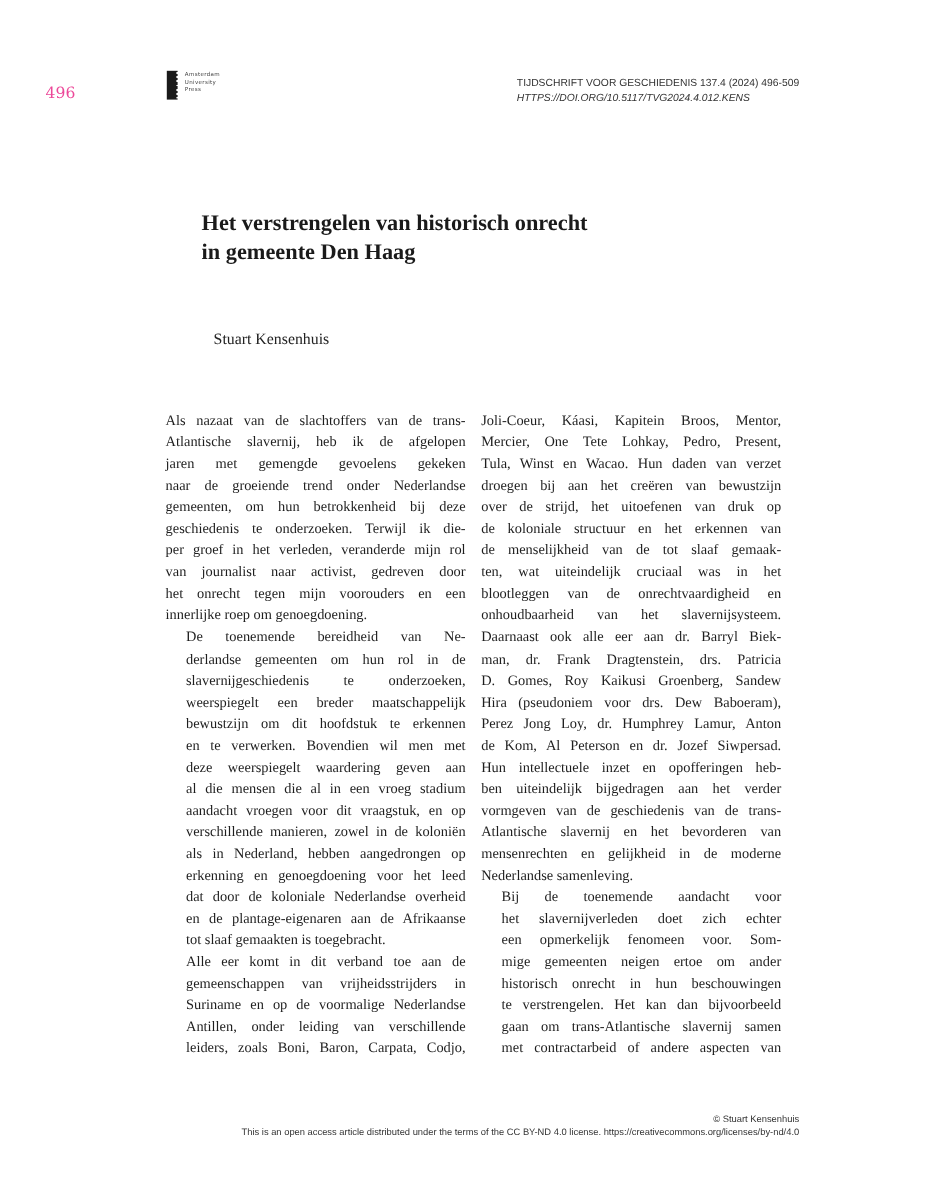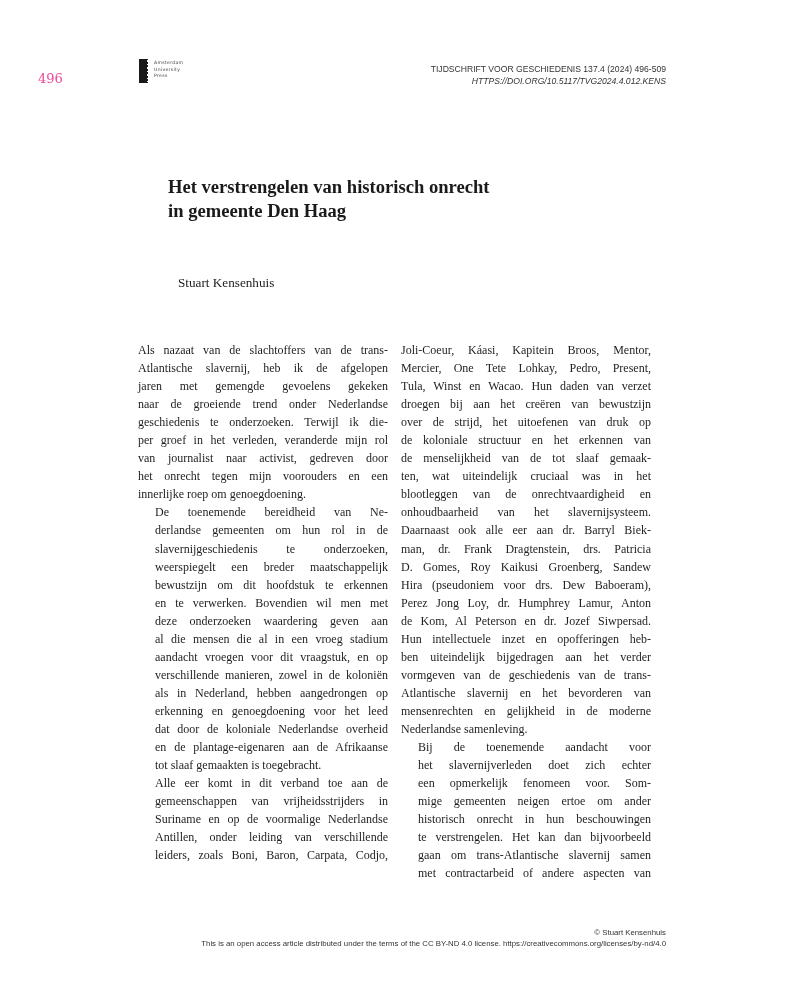--- a/index.html
+++ b/index.html
@@ -3,21 +3,21 @@
   <meta charset="utf-8">
   <style>
     html, body { margin: 0; padding: 0; background: #ffffff; }
     body { width: 793px; height: 982px; position: relative; overflow: hidden; color: #1e1e1e; }
     .page-number { position: absolute; left: 38px; top: 71px; font-family: "DejaVu Serif", serif; font-size: 13px; color: #ec4899; }
     .logo { position: absolute; left: 139px; top: 59px; display: flex; align-items: flex-start; }
     .logo-mark { width: 9px; height: 24px; background: #1a1a1a; position: relative; }
     .logo-mark::after { content: ""; position: absolute; right: -2px; top: 1px; width: 3px; height: 22px;
       background: repeating-linear-gradient(to bottom, #fff 0 1.5px, transparent 1.5px 3.5px); }
     .logo-text { margin-left: 6px; font-family: "DejaVu Sans", sans-serif; font-size: 4.6px; line-height: 6.5px; color: #444; letter-spacing: 0.3px; margin-top: 1px; }
-    .journal { position: absolute; right: 127px; top: 64px; text-align: right; font-family: "Liberation Sans", sans-serif; font-size: 8.6px; line-height: 11.5px; color: #333; }
+    .journal { position: absolute; right: 127px; top: 64px; text-align: left; font-family: "Liberation Sans", sans-serif; font-size: 8.6px; line-height: 11.5px; color: #333; }
     .journal .doi { font-style: italic; }
     .title-block { position: absolute; left: 168px; top: 175px; width: 370px; }
     .title { font-family: "Liberation Serif", serif; font-weight: bold; font-size: 18.6px; line-height: 24px; color: #1a1a1a; margin: 0; }
     .subtitle { font-family: "Liberation Serif", serif; font-style: italic; font-size: 12.6px; line-height: 17px; color: #222; margin: 0; }
     .author { position: absolute; left: 178px; top: 275px; font-family: "Liberation Serif", serif; font-size: 13.2px; color: #222; }
     .col { position: absolute; top: 341px; width: 250px; font-family: "Liberation Serif", serif; font-size: 12px; line-height: 18.05px; color: #1e1e1e; text-align: justify; hyphens: manual; }
     .col-left { left: 138px; }
     .col-right { left: 401px; }
     .col p { margin: 0; }
     .col p.indent { text-indent: 17px; }
@@ -52,34 +52,35 @@
 </div>
 
 <div class="author">Stuart Kensenhuis</div>
 
 <div class="col col-left">
     <p>
       <span class="ln">Als nazaat van de slachtoffers van de trans-</span>
       <span class="ln">Atlantische slavernij, heb ik de afgelopen</span>
       <span class="ln">jaren met gemengde gevoelens gekeken</span>
       <span class="ln">naar de groeiende trend onder Nederlandse</span>
+      <span class="ln">gemeenten, om hun betrokkenheid bij deze</span>
       <span class="ln">geschiedenis te onderzoeken. Terwijl ik die-</span>
       <span class="ln">per groef in het verleden, veranderde mijn rol</span>
       <span class="ln">van journalist naar activist, gedreven door</span>
       <span class="ln">het onrecht tegen mijn voorouders en een</span>
       <span class="ln last">innerlijke roep om genoegdoening.</span>
     </p>
     <p class="indent">
       <span class="ln">De toenemende bereidheid van Ne-</span>
       <span class="ln">derlandse gemeenten om hun rol in de</span>
       <span class="ln">slavernijgeschiedenis te onderzoeken,</span>
       <span class="ln">weerspiegelt een breder maatschappelijk</span>
       <span class="ln">bewustzijn om dit hoofdstuk te erkennen</span>
       <span class="ln">en te verwerken. Bovendien wil men met</span>
-      <span class="ln">deze onderzoeken waardering geven aan</span>
+      <span class="ln">deze weerspiegelt waardering geven aan</span>
       <span class="ln">al die mensen die al in een vroeg stadium</span>
       <span class="ln">aandacht vroegen voor dit vraagstuk, en op</span>
       <span class="ln">verschillende manieren, zowel in de koloniën</span>
       <span class="ln">als in Nederland, hebben aangedrongen op</span>
       <span class="ln">erkenning en genoegdoening voor het leed</span>
       <span class="ln">dat door de koloniale Nederlandse overheid</span>
       <span class="ln">en de plantage-eigenaren aan de Afrikaanse</span>
       <span class="ln last">tot slaaf gemaakten is toegebracht.</span>
     </p>
     <p class="indent">

